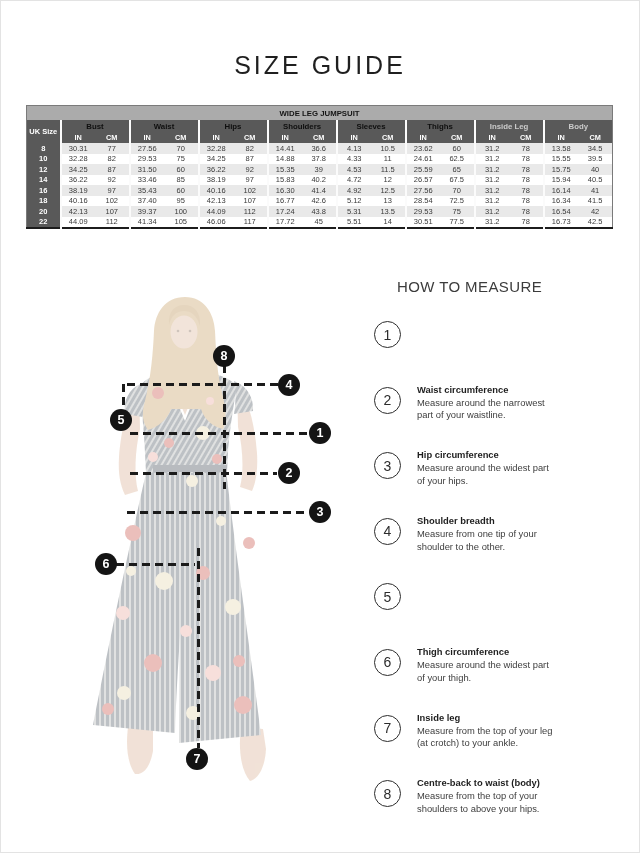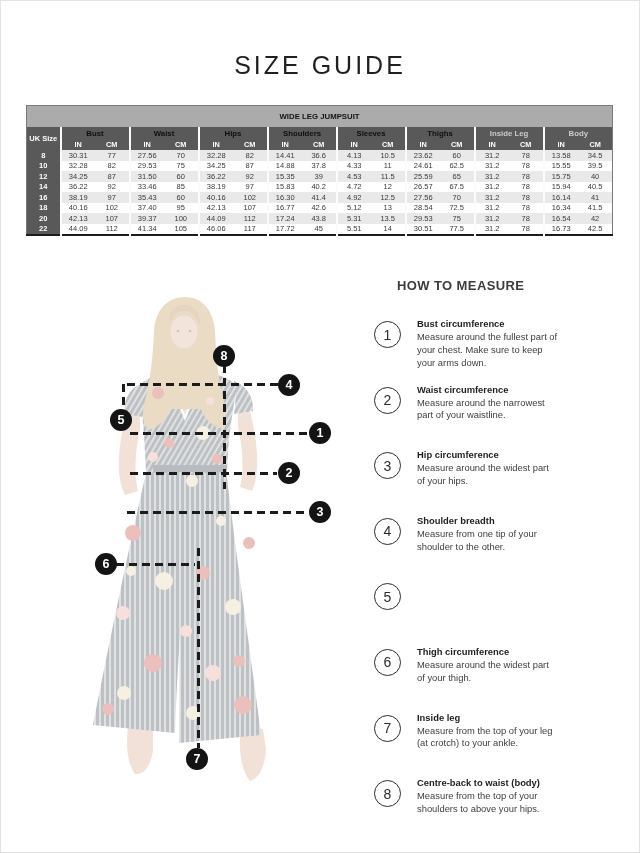--- a/index.html
+++ b/index.html
@@ -6,42 +6,42 @@
   .page{position:relative;width:640px;height:853px;background:#ffffff;overflow:hidden;
         border:1px solid #e3e3e3;box-sizing:border-box;
         font-family:"Liberation Sans",sans-serif;}
   
   .page-title{position:absolute;top:50px;left:0;right:0;text-align:center;
               font-size:25px;letter-spacing:3px;color:#1f1f1f;font-weight:400;}
   
   .size-table{position:absolute;left:25px;top:104px;width:586px;border-collapse:collapse;
               table-layout:fixed;border:1px solid #7a7a7a;border-bottom:2px solid #1c1c1c;}
   .size-table td{text-align:center;vertical-align:middle;padding:0;overflow:hidden;white-space:nowrap;}
-  .row-band td{background:#ababab;color:#141414;font-weight:bold;font-size:7.8px;height:21px;}
+  .row-band td{background:#ababab;color:#141414;font-weight:bold;font-size:7.8px;height:14px;}
   .row-groups td{background:#595959;color:#0f0f0f;font-weight:bold;font-size:7.8px;height:12px;}
   .row-groups td.muted{color:#cbcbcb;}
   .size-table td.size-head{background:#595959;color:#ffffff;font-weight:bold;font-size:7.5px;}
   .row-units td{background:#595959;color:#ffffff;font-weight:bold;font-size:7.3px;height:11px;}
   .row-data td{font-size:7.5px;color:#3a3a3a;height:10.5px;background:#ffffff;}
   .row-data.alt td{background:#e9e9e9;}
   .row-data td.size-cell{background:#595959;color:#ffffff;font-weight:bold;}
   .size-table td.g-start{border-left:2px solid #fbfbfb;}
   
   .figure{position:absolute;left:60px;top:280px;width:310px;height:573px;}
   .model-svg{position:absolute;left:0;top:0;}
   .dl-h{position:absolute;height:3px;
         background:repeating-linear-gradient(90deg,#1b1b1b 0 8px,transparent 8px 13px);}
   .dl-v{position:absolute;width:3px;
         background:repeating-linear-gradient(180deg,#1b1b1b 0 8px,transparent 8px 13px);}
   .fig-marker{position:absolute;width:22px;height:22px;border-radius:50%;background:#141414;
               color:#ffffff;font-size:12.5px;font-weight:bold;display:flex;align-items:center;
               justify-content:center;line-height:1;}
   
-  .howto-heading{position:absolute;left:396px;top:277px;font-size:13px;letter-spacing:0.4px;
-                 color:#3c3c3c;font-weight:700;}
+  .howto-heading{position:absolute;left:396px;top:277px;font-size:15px;letter-spacing:0.4px;
+                 color:#3c3c3c;font-weight:400;}
   .howto-list{position:absolute;left:373px;top:314px;width:252px;}
   .hti{display:flex;align-items:flex-start;height:65.6px;box-sizing:border-box;padding-top:3px;}
   .hti-circle{flex:0 0 auto;width:27px;height:27px;border:1.6px solid #2c2c2c;border-radius:50%;
               box-sizing:border-box;display:flex;align-items:center;justify-content:center;
               font-size:14px;color:#2c2c2c;margin-top:3px;margin-right:16px;}
   .hti-title{font-size:9.4px;font-weight:bold;color:#1e1e1e;margin-bottom:2px;}
   .hti-desc{font-size:9.4px;color:#3d3d3d;line-height:12.8px;white-space:pre-line;}
   .hti-text{width:185px;}
 </style>
 </head>
@@ -343,26 +343,20 @@
     <div class="fig-marker" style="left:49px;top:128px;">5</div>
     <div class="fig-marker" style="left:34px;top:272px;">6</div>
     <div class="fig-marker" style="left:125px;top:467px;">7</div>
     <div class="fig-marker" style="left:152px;top:64px;">8</div>
   </div>
 
   <div class="howto-heading">HOW TO MEASURE</div>
   <div class="howto-list">
       <div class="hti">
         <div class="hti-circle">1</div>
-        <div class="hti-text">
-          <div class="hti-title">Bust circumference</div>
-          <div class="hti-desc">Measure around the fullest part of
-your chest. Make sure to keep
-your arms down.</div>
-        </div>
       </div>
       <div class="hti">
         <div class="hti-circle">2</div>
         <div class="hti-text">
           <div class="hti-title">Waist circumference</div>
           <div class="hti-desc">Measure around the narrowest
 part of your waistline.</div>
         </div>
       </div>
       <div class="hti">

